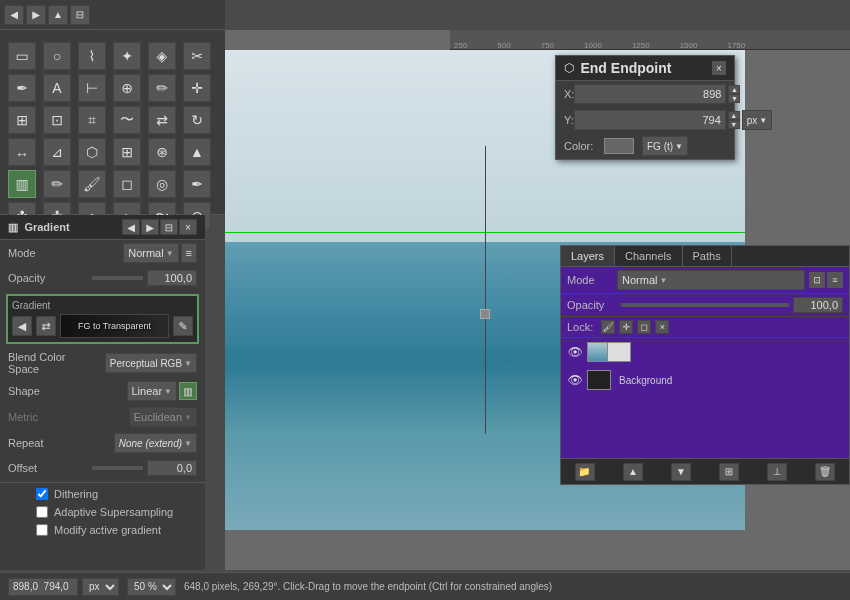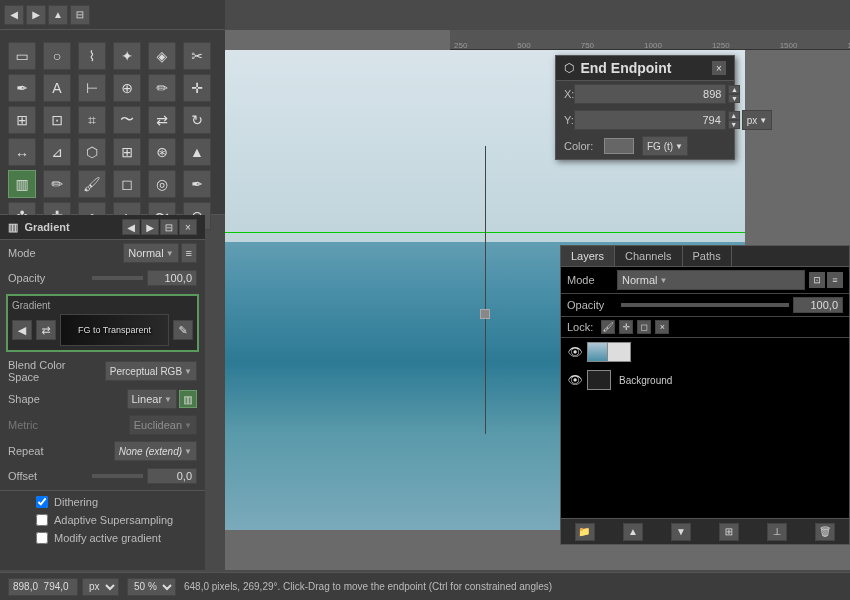--- a/index.html
+++ b/index.html
@@ -261,21 +261,21 @@
       color: #ddd;
       font-size: 11px;
       cursor: pointer;
       display: flex;
       align-items: center;
       justify-content: center;
     }
 
     .gradient-preview {
       flex: 1;
-      height: 32px;
+      height: 24px;
       background: linear-gradient(90deg, #111 0%, transparent 100%);
       border: 1px solid #444;
       display: flex;
       align-items: center;
       justify-content: center;
       font-size: 10px;
       color: #ddd;
     }
 
     .gradient-edit-btn {
@@ -314,22 +314,22 @@
       color: #bbb;
       font-size: 11px;
     }
 
     
     .layers-panel {
       position: absolute;
       top: 245px;
       right: 0;
       width: 290px;
-      height: 300px;
-      background: #000000;
+      height: 240px;
+      background: #4c1d95;
       border: 1px solid #555;
     }
 
     .layers-tabs {
       display: flex;
       background: #2c2c2c;
       border-bottom: 1px solid #555;
     }
 
     .layer-tab {
@@ -638,21 +638,21 @@
       position: absolute;
       top: 0;
       left: 0;
       right: 0;
       height: 20px;
       display: flex;
       align-items: flex-end;
       padding: 0 4px;
       font-size: 8px;
       color: #999;
-      gap: 50px;
+      gap: 30px;
     }
 
     .option-slider {
       flex: 1;
       height: 4px;
       background: #555;
       margin: 0 4px;
     }
 
     .panel-nav {

